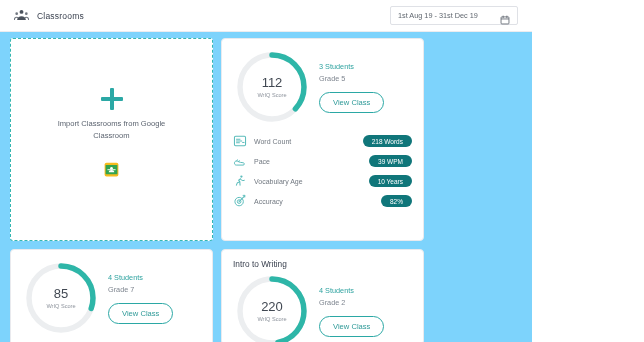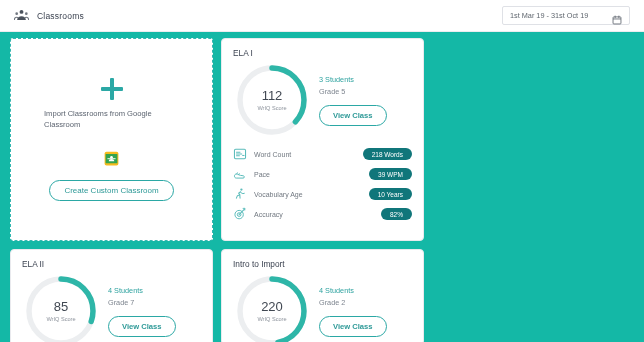--- a/index.html
+++ b/index.html
@@ -2,21 +2,21 @@
 <html><head>
 <meta charset="utf-8">
 <style>
   * { box-sizing: border-box; margin: 0; padding: 0; }
   html, body {
     width: 644px; height: 342px;
     background: #ffffff;
     font-family: "Liberation Sans", sans-serif;
     overflow: hidden;
   }
-  .page { position: relative; width: 644px; height: 342px; background: #14b8a6; }
+  .page { position: relative; width: 532px; height: 342px; background: #7dd3fc; }
 
   
   .header {
     height: 32px;
     display: flex; align-items: center;
     padding: 0 14px;
     background: #ffffff;
     border-bottom: 1px solid #ececef;
   }
   .header-left { display: flex; align-items: center; gap: 8px; }
@@ -61,21 +61,21 @@
     width: 22px; height: 22px;
     position: relative;
     margin-bottom: 8px;
   }
   .plus::before, .plus::after {
     content: ""; position: absolute; background: #2ba8a5; border-radius: 1px;
   }
   .plus::before { left: 9px; top: 0; width: 4px; height: 22px; }
   .plus::after  { top: 9px; left: 0; height: 4px; width: 22px; }
   .import-text {
-    font-size: 7.6px; color: #5c6470; text-align: left;
+    font-size: 7.6px; color: #5c6470; text-align: center;
     line-height: 1.5; max-width: 135px; margin-bottom: 21px;
   }
   .gclass-icon { width: 15px; height: 15px; display: block; margin-bottom: 14px; }
   .btn-outline {
     border: 1px solid #2ba8a5;
     color: #2f9a98;
     background: #fff;
     border-radius: 999px;
     font-size: 8px;
     padding: 5px 14px;
@@ -105,21 +105,20 @@
   .students { font-size: 7.3px; color: #2fa3a0; margin-bottom: 3px; }
   .grade { font-size: 7.3px; color: #7f8690; margin-bottom: 8px; }
   .btn-view {
     border: 1px solid #2ba8a5;
     color: #2f9a98; background: #fff;
     border-radius: 999px;
     font-size: 7.6px;
     padding: 5px 13px;
     cursor: pointer;
     font-family: "Liberation Sans", sans-serif;
-    font-weight: bold;
   }
 
   
   .metrics { margin-top: 8px; display: flex; flex-direction: column; gap: 6px; }
   .metric-row { display: flex; align-items: center; }
   .metric-icon { width: 14px; height: 14px; flex: 0 0 14px; display: block; }
   .metric-label { font-size: 7px; color: #717880; margin-left: 7px; flex: 1; }
   .badge {
     background: #10767a;
     color: #ffffff;
@@ -146,21 +145,21 @@
           <circle cx="4.3" cy="9" r="2.1" fill="#70767f"></circle>
           <circle cx="19.7" cy="9" r="2.1" fill="#70767f"></circle>
           <path d="M0.6 19c0-2.6 1.6-4.3 3.7-4.3 1 0 1.9.4 2.6 1" fill="none" stroke="#70767f" stroke-width="1.8"></path>
           <path d="M23.4 19c0-2.6-1.6-4.3-3.7-4.3-1 0-1.9.4-2.6 1" fill="none" stroke="#70767f" stroke-width="1.8"></path>
         </svg>
       </span>
       <span class="header-title">Classrooms</span>
     </div>
     <div class="header-spacer"></div>
     <div class="daterange">
-      <span class="daterange-text">1st Mar 19 - 31st Oct 19</span>
+      <span class="daterange-text">1st Aug 19 - 31st Dec 19</span>
       <span class="cal-icon">
         <svg viewBox="0 0 24 24" width="10" height="10" aria-hidden="true">
           <rect x="2.5" y="4.5" width="19" height="17" rx="2" fill="none" stroke="#5d646d" stroke-width="2"></rect>
           <path d="M2.5 9.5h19" stroke="#5d646d" stroke-width="2"></path>
           <path d="M7.5 2.5v4M16.5 2.5v4" stroke="#5d646d" stroke-width="2" stroke-linecap="round"></path>
         </svg>
       </span>
     </div>
   </div>
 
@@ -171,25 +170,23 @@
       <div class="import-text">Import Classrooms from Google Classroom</div>
       <span class="gclass-icon">
         <svg viewBox="0 0 24 24" width="15" height="15" aria-hidden="true">
           <rect x="1" y="1" width="22" height="22" rx="3" fill="#f5bb1d"></rect>
           <rect x="2.6" y="4.6" width="18.8" height="15" rx="1" fill="#32a350"></rect>
           <rect x="5.5" y="11.5" width="13" height="1.6" fill="#ffffff" opacity=".92"></rect>
           <circle cx="12" cy="10" r="2.1" fill="#ffffff"></circle>
           <path d="M7.6 16.2c0-2.2 2-3.6 4.4-3.6s4.4 1.4 4.4 3.6z" fill="#ffffff"></path>
         </svg>
       </span>
-      <button class="btn-outline">Create Custom Classroom</button>
     </div>
 
     <div class="card card-tall class-card">
-      <div class="class-title">ELA I</div>
       <div class="class-top">
         <div class="donut-wrap">
           <svg viewBox="0 0 100 100" width="78" height="78" aria-hidden="true">
             <circle cx="50" cy="50" r="41" fill="none" stroke="#eceef0" stroke-width="7"></circle>
             <circle cx="50" cy="50" r="41" fill="none" stroke="#2eb6a8" stroke-width="7" stroke-linecap="round" stroke-dasharray="95 163" transform="rotate(-90 50 50)"></circle>
           </svg>
           <div class="donut-center">
             <div class="donut-value">112</div>
             <div class="donut-label">WrIQ Score</div>
           </div>
@@ -243,21 +240,20 @@
               <path d="M17.3 2.4l3.1-.2-.2 3.1" fill="none" stroke="#5bbcbb" stroke-width="1.6" stroke-linecap="round" stroke-linejoin="round"></path>
             </svg>
           </span>
           <span class="metric-label">Accuracy</span>
           <span class="badge">82%</span>
         </div>
       </div>
     </div>
 
     <div class="card card-tall class-card">
-      <div class="class-title">ELA II</div>
       <div class="class-top">
         <div class="donut-wrap">
           <svg viewBox="0 0 100 100" width="78" height="78" aria-hidden="true">
             <circle cx="50" cy="50" r="41" fill="none" stroke="#eceef0" stroke-width="7"></circle>
             <circle cx="50" cy="50" r="41" fill="none" stroke="#2eb6a8" stroke-width="7" stroke-linecap="round" stroke-dasharray="78 180" transform="rotate(-90 50 50)"></circle>
           </svg>
           <div class="donut-center">
             <div class="donut-value">85</div>
             <div class="donut-label">WrIQ Score</div>
           </div>
@@ -265,21 +261,21 @@
         <div class="class-meta">
           <div class="students">4 Students</div>
           <div class="grade">Grade 7</div>
           <button class="btn-view">View Class</button>
         </div>
       </div>
 
     </div>
 
     <div class="card card-bottom class-card">
-      <div class="class-title">Intro to Import</div>
+      <div class="class-title">Intro to Writing</div>
       <div class="class-top">
         <div class="donut-wrap">
           <svg viewBox="0 0 100 100" width="78" height="78" aria-hidden="true">
             <circle cx="50" cy="50" r="41" fill="none" stroke="#eceef0" stroke-width="7"></circle>
             <circle cx="50" cy="50" r="41" fill="none" stroke="#2eb6a8" stroke-width="7" stroke-linecap="round" stroke-dasharray="121 137" transform="rotate(-90 50 50)"></circle>
           </svg>
           <div class="donut-center">
             <div class="donut-value">220</div>
             <div class="donut-label">WrIQ Score</div>
           </div>

